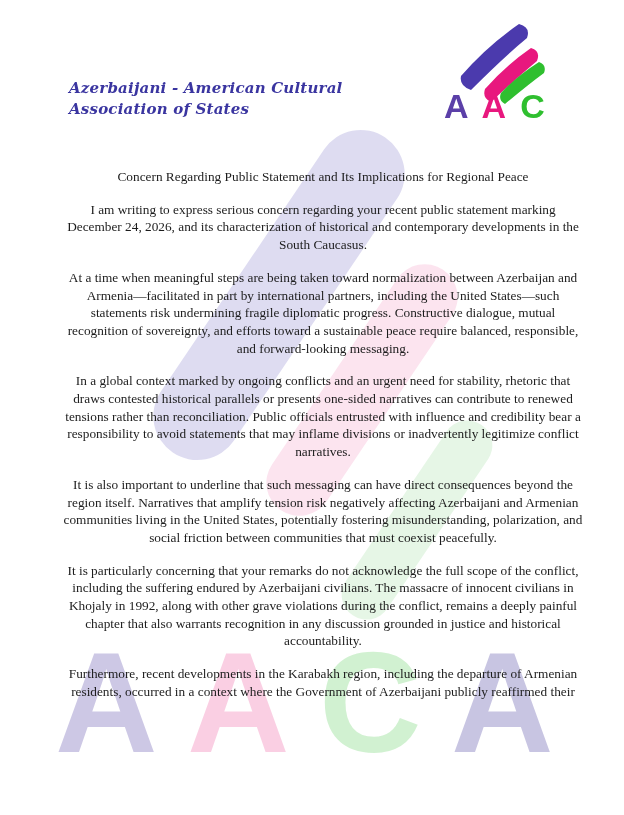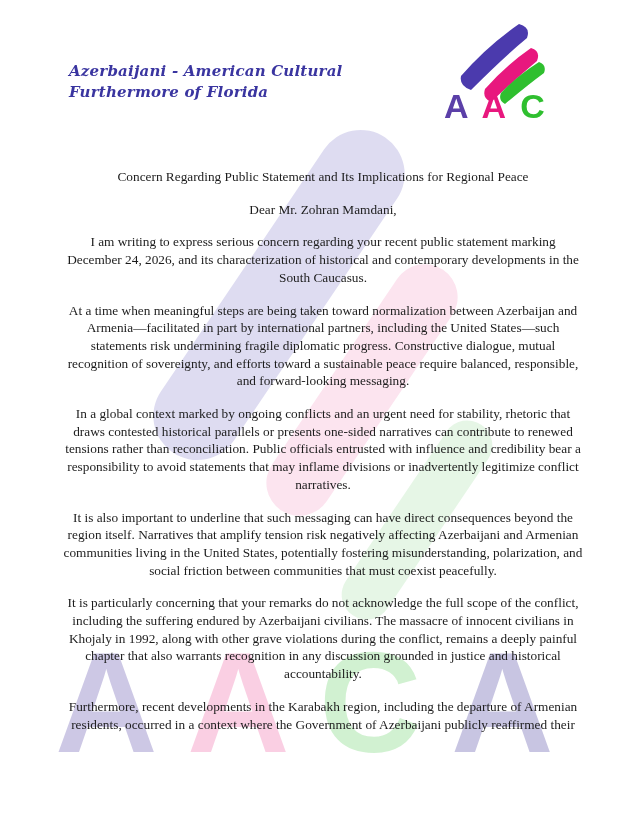--- a/index.html
+++ b/index.html
@@ -14,21 +14,21 @@
   .watermark{
     position:absolute;left:0;top:0;width:624px;height:815px;
     pointer-events:none;
   }
   .wm-text{
     font-family:"Liberation Sans", sans-serif;
     font-weight:bold;
   }
   
   .org-name{
-    position:absolute;left:69px;top:61px;
+    position:absolute;left:69px;top:78px;
     font-family:"DejaVu Serif", serif;
     font-style:italic;font-weight:bold;
     font-size:15px;line-height:21px;
     color:#3a35a0;
     letter-spacing:0.2px;
   }
   .logo{
     position:absolute;left:443px;top:24px;
   }
   .logo-text{
@@ -56,38 +56,37 @@
     <text class="wm-text" y="752" font-size="142" letter-spacing="2">
       <tspan x="55" fill="#5a4aa8" fill-opacity="0.30">A</tspan>
       <tspan x="187" fill="#e8247e" fill-opacity="0.22">A</tspan>
       <tspan x="319" fill="#2fbf2f" fill-opacity="0.22">C</tspan>
       <tspan x="451" fill="#4a3f9f" fill-opacity="0.30">A</tspan>
     </text>
   </svg>
 
   <div class="org-name">
     <div>Azerbaijani - American Cultural</div>
-    <div>Furthermore of Florida</div>
+    <div>Association of States</div>
   </div>
 
   <svg class="logo" width="112" height="100" viewBox="0 0 112 100" xmlns="http://www.w3.org/2000/svg">
     <path d="M76,0 Q88,3 84,14 Q62,32 28,66 Q16,62 18,52 Q44,22 76,0 Z" fill="#4b3aad"></path>
     <path d="M88,24 Q98,27 94,37 Q76,52 48,78 Q39,74 42,65 Q62,42 88,24 Z" fill="#e8187e"></path>
     <path d="M96,38 Q104,41 101,49 Q86,60 62,80 Q55,76 58,69 Q74,52 96,38 Z" fill="#2fbf2f"></path>
     <text class="logo-text" y="94" font-size="34" letter-spacing="3">
       <tspan x="1" fill="#5b3fa8">A</tspan>
       <tspan fill="#e8187e">A</tspan>
       <tspan fill="#2fbf2f">C</tspan>
       <tspan fill="#473aa5">A</tspan>
     </text>
   </svg>
 
   <div class="body-text">
     <p>Concern Regarding Public Statement and Its Implications for Regional Peace</p>
-    <p>Dear Mr. Zohran Mamdani,</p>
     <p>I am writing to express serious concern regarding your recent public statement marking December 24, 2026, and its characterization of historical and contemporary developments in the South Caucasus.</p>
     <p>At a time when meaningful steps are being taken toward normalization between Azerbaijan and Armenia—facilitated in part by international partners, including the United States—such statements risk undermining fragile diplomatic progress. Constructive dialogue, mutual recognition of sovereignty, and efforts toward a sustainable peace require balanced, responsible, and forward-looking messaging.</p>
     <p>In a global context marked by ongoing conflicts and an urgent need for stability, rhetoric that draws contested historical parallels or presents one-sided narratives can contribute to renewed tensions rather than reconciliation. Public officials entrusted with influence and credibility bear a responsibility to avoid statements that may inflame divisions or inadvertently legitimize conflict narratives.</p>
     <p>It is also important to underline that such messaging can have direct consequences beyond the region itself. Narratives that amplify tension risk negatively affecting Azerbaijani and Armenian communities living in the United States, potentially fostering misunderstanding, polarization, and social friction between communities that must coexist peacefully.</p>
     <p>It is particularly concerning that your remarks do not acknowledge the full scope of the conflict, including the suffering endured by Azerbaijani civilians. The massacre of innocent civilians in Khojaly in 1992, along with other grave violations during the conflict, remains a deeply painful chapter that also warrants recognition in any discussion grounded in justice and historical accountability.</p>
     <p>Furthermore, recent developments in the Karabakh region, including the departure of Armenian residents, occurred in a context where the Government of Azerbaijani publicly reaffirmed their</p>
   </div>
 
 </div>
 

